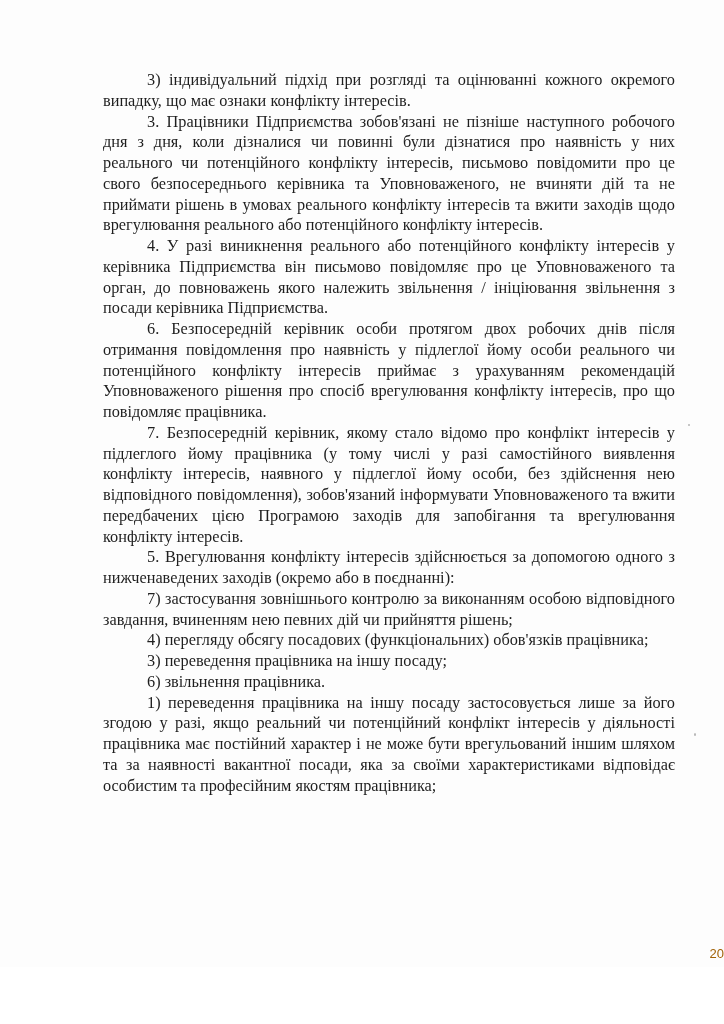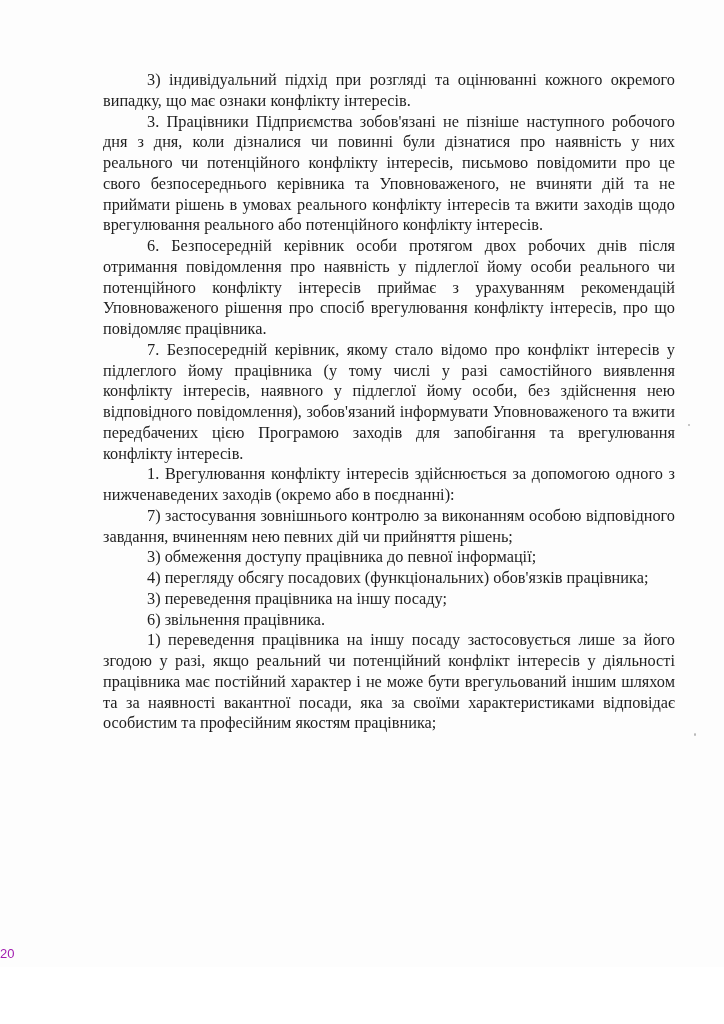--- a/index.html
+++ b/index.html
@@ -12,38 +12,38 @@
     position: absolute; left: 103px; top: 70px; width: 572px;
     font-family: "Liberation Serif", serif;
     font-size: 16.3px;
     line-height: 20.75px;
     color: #1e1e1e;
     text-align: justify;
   }
   .text p { margin: 0; text-indent: 44px; }
   .page-number {
     position: absolute; left: 0; width: 724px; top: 946px;
-    text-align: left;
+    text-align: right;
     font-family: "Liberation Sans", sans-serif;
-    font-size: 13px; color: #a21caf;
+    font-size: 13px; color: #a16207;
   }
   .speck { position: absolute; background: #b5b5b5; border-radius: 50%; }
 </style>
 </head>
 <body>
 
 <div class="page">
   <div class="text">
     <p>3) індивідуальний підхід при розгляді та оцінюванні кожного окремого випадку, що має ознаки конфлікту інтересів.</p>
     <p>3. Працівники Підприємства зобов'язані не пізніше наступного робочого дня з дня, коли дізналися чи повинні були дізнатися про наявність у них реального чи потенційного конфлікту інтересів, письмово повідомити про це свого безпосереднього керівника та Уповноваженого, не вчиняти дій та не приймати рішень в умовах реального конфлікту інтересів та вжити заходів щодо врегулювання реального або потенційного конфлікту інтересів.</p>
+    <p>4. У разі виникнення реального або потенційного конфлікту інтересів у керівника Підприємства він письмово повідомляє про це Уповноваженого та орган, до повноважень якого належить звільнення / ініціювання звільнення з посади керівника Підприємства.</p>
     <p>6. Безпосередній керівник особи протягом двох робочих днів після отримання повідомлення про наявність у підлеглої йому особи реального чи потенційного конфлікту інтересів приймає з урахуванням рекомендацій Уповноваженого рішення про спосіб врегулювання конфлікту інтересів, про що повідомляє працівника.</p>
     <p>7. Безпосередній керівник, якому стало відомо про конфлікт інтересів у підлеглого йому працівника (у тому числі у разі самостійного виявлення конфлікту інтересів, наявного у підлеглої йому особи, без здійснення нею відповідного повідомлення), зобов'язаний інформувати Уповноваженого та вжити передбачених цією Програмою заходів для запобігання та врегулювання конфлікту інтересів.</p>
-    <p>1. Врегулювання конфлікту інтересів здійснюється за допомогою одного з нижченаведених заходів (окремо або в поєднанні):</p>
+    <p>5. Врегулювання конфлікту інтересів здійснюється за допомогою одного з нижченаведених заходів (окремо або в поєднанні):</p>
     <p>7) застосування зовнішнього контролю за виконанням особою відповідного завдання, вчиненням нею певних дій чи прийняття рішень;</p>
-    <p>3) обмеження доступу працівника до певної інформації;</p>
     <p>4) перегляду обсягу посадових (функціональних) обов'язків працівника;</p>
     <p>3) переведення працівника на іншу посаду;</p>
     <p>6) звільнення працівника.</p>
     <p>1) переведення працівника на іншу посаду застосовується лише за його згодою у разі, якщо реальний чи потенційний конфлікт інтересів у діяльності працівника має постійний характер і не може бути врегульований іншим шляхом та за наявності вакантної посади, яка за своїми характеристиками відповідає особистим та професійним якостям працівника;</p>
   </div>
   <div class="page-number">20</div>
   <div class="speck" style="left:688px;top:424px;width:2px;height:2px;"></div>
   <div class="speck" style="left:694px;top:733px;width:2px;height:3px;"></div>
 </div>
 

